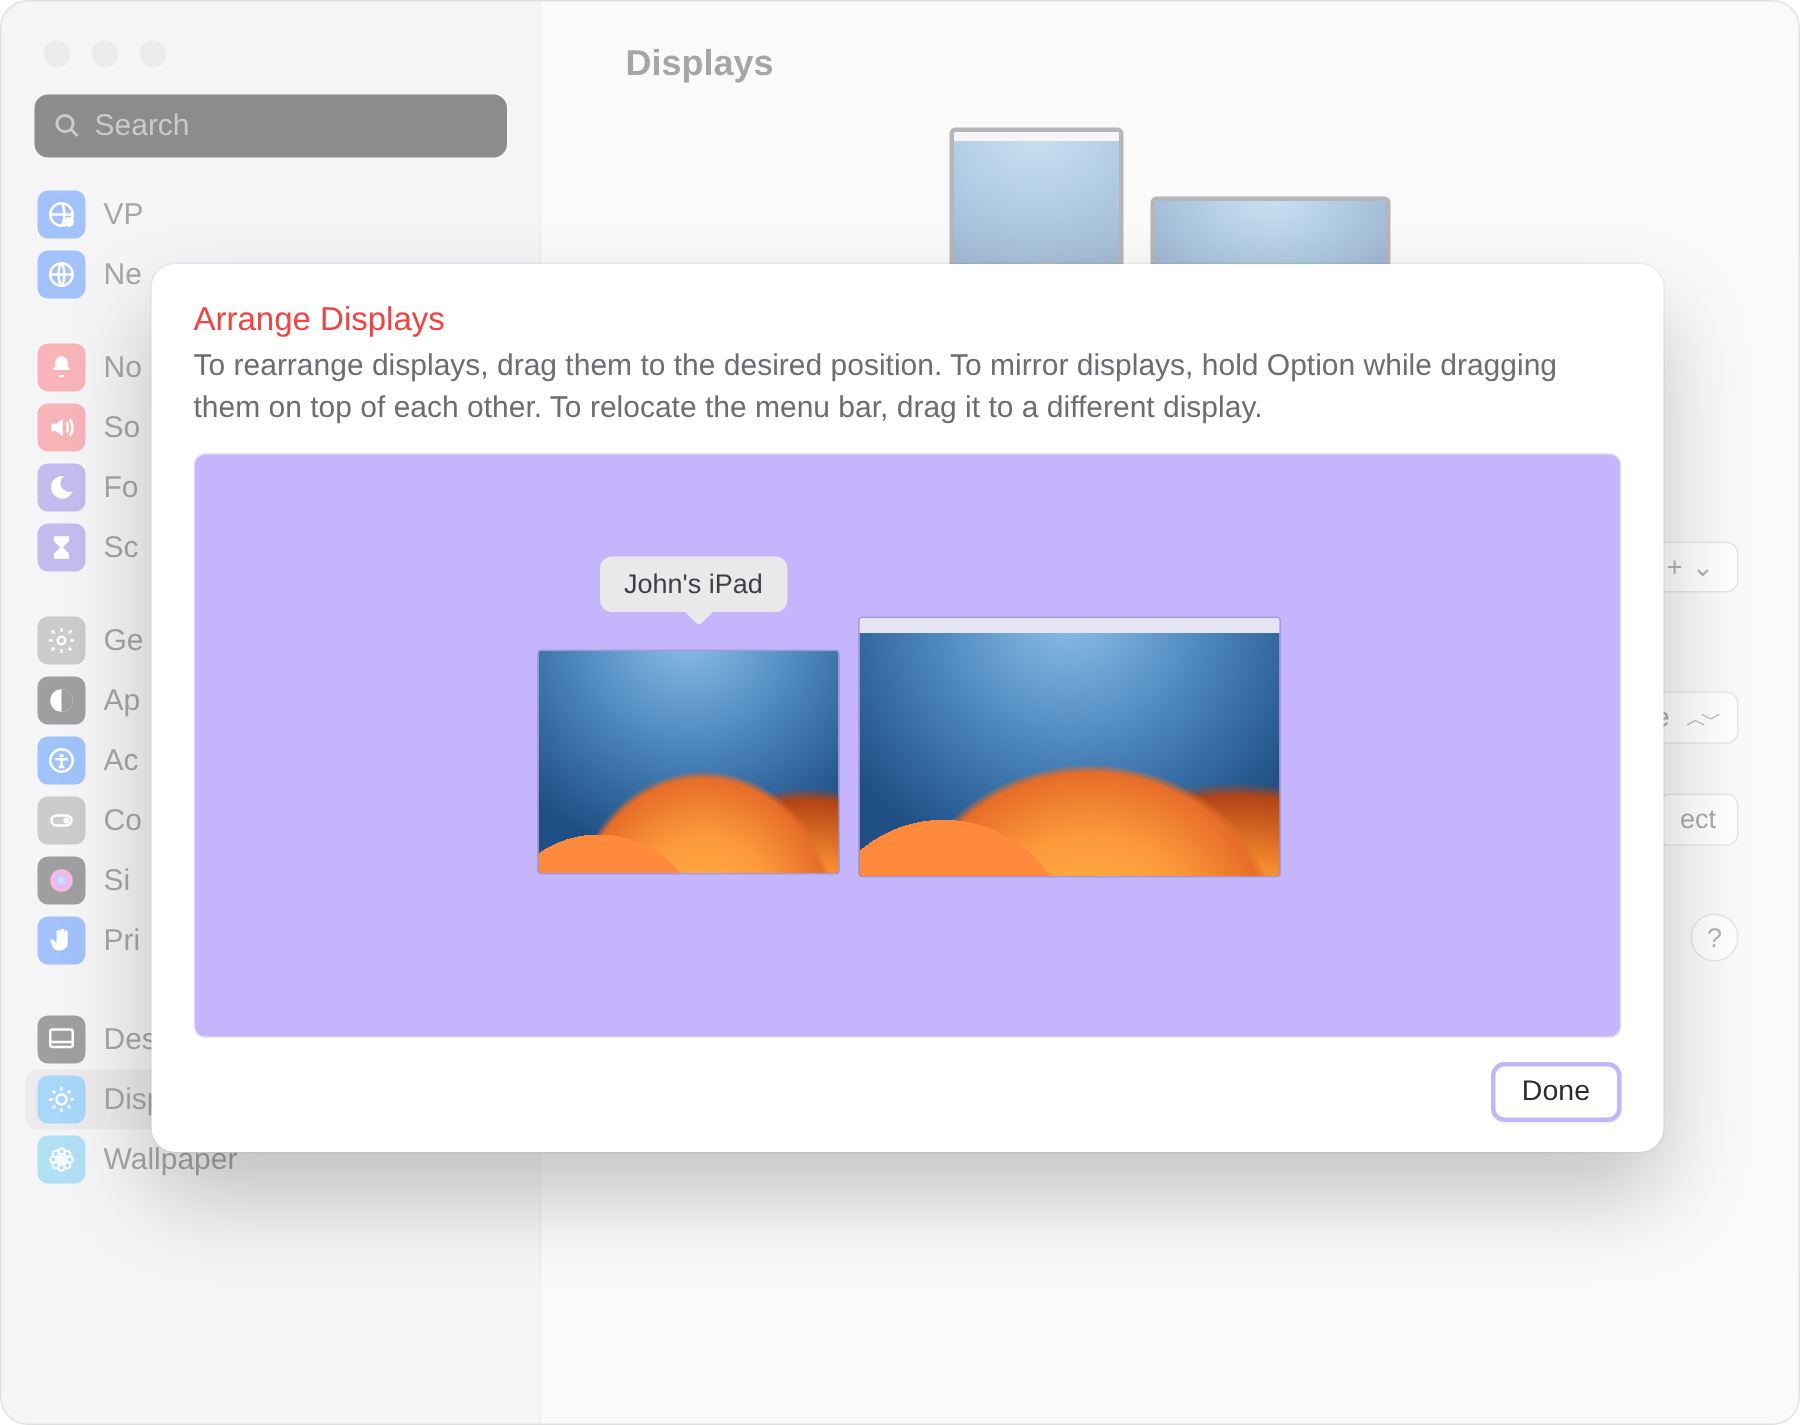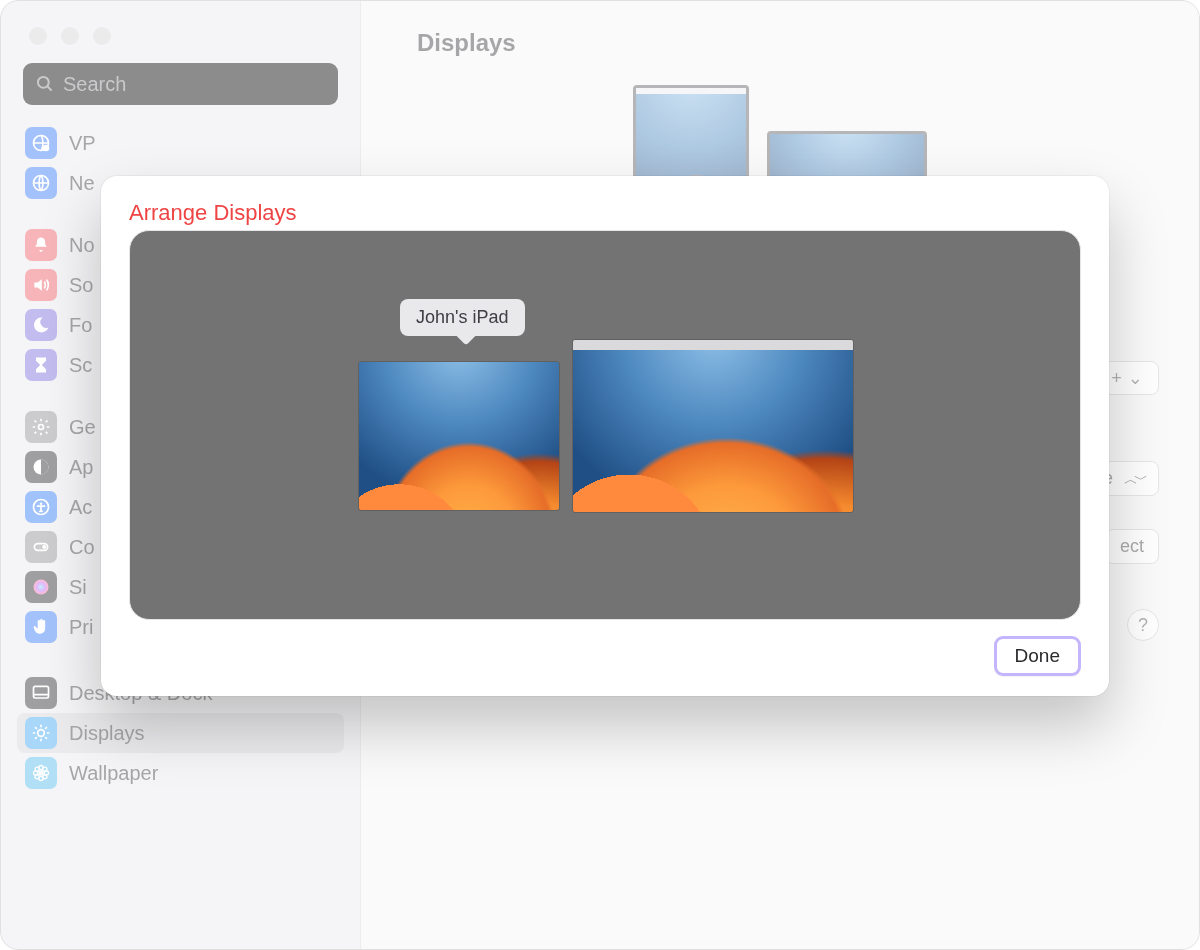--- a/index.html
+++ b/index.html
@@ -153,23 +153,23 @@
     color: #ef4444;
     margin-bottom: 4px;
   }
   .sheet p.desc {
     color: #6d6c72;
     font-size: 20px;
     line-height: 1.4;
     margin-bottom: 16px;
   }
   .arena {
-    background: #737373;
+    background: #c4b5fd;
     border: 1px solid #e6e5e9;
-    border-radius: 20px;
+    border-radius: 8px;
     height: 390px;
     position: relative;
   }
   .tooltip {
     position: absolute;
     background: #e9e8eb;
     color: #3f3e43;
     font-size: 18px;
     padding: 8px 16px;
     border-radius: 8px;
@@ -425,20 +425,21 @@
     </div>
     <div class="help-btn">
       <span>?</span>
     </div>
   </div>
 
   <div class="scrim"></div>
 
   <div class="sheet">
     <h2>Arrange Displays</h2>
+    <p class="desc">To rearrange displays, drag them to the desired position. To mirror displays, hold Option while dragging them on top of each other. To relocate the menu bar, drag it to a different display.</p>
 
     <div class="arena">
       <div class="tooltip" style="left:270px; top:68px;">
         <span>John's iPad</span>
         <div class="tail"></div>
       </div>
 
       <div class="arr-disp" style="left:228px; top:130px; width:202px; height:150px;">
         <div class="ventura"></div>
       </div>

